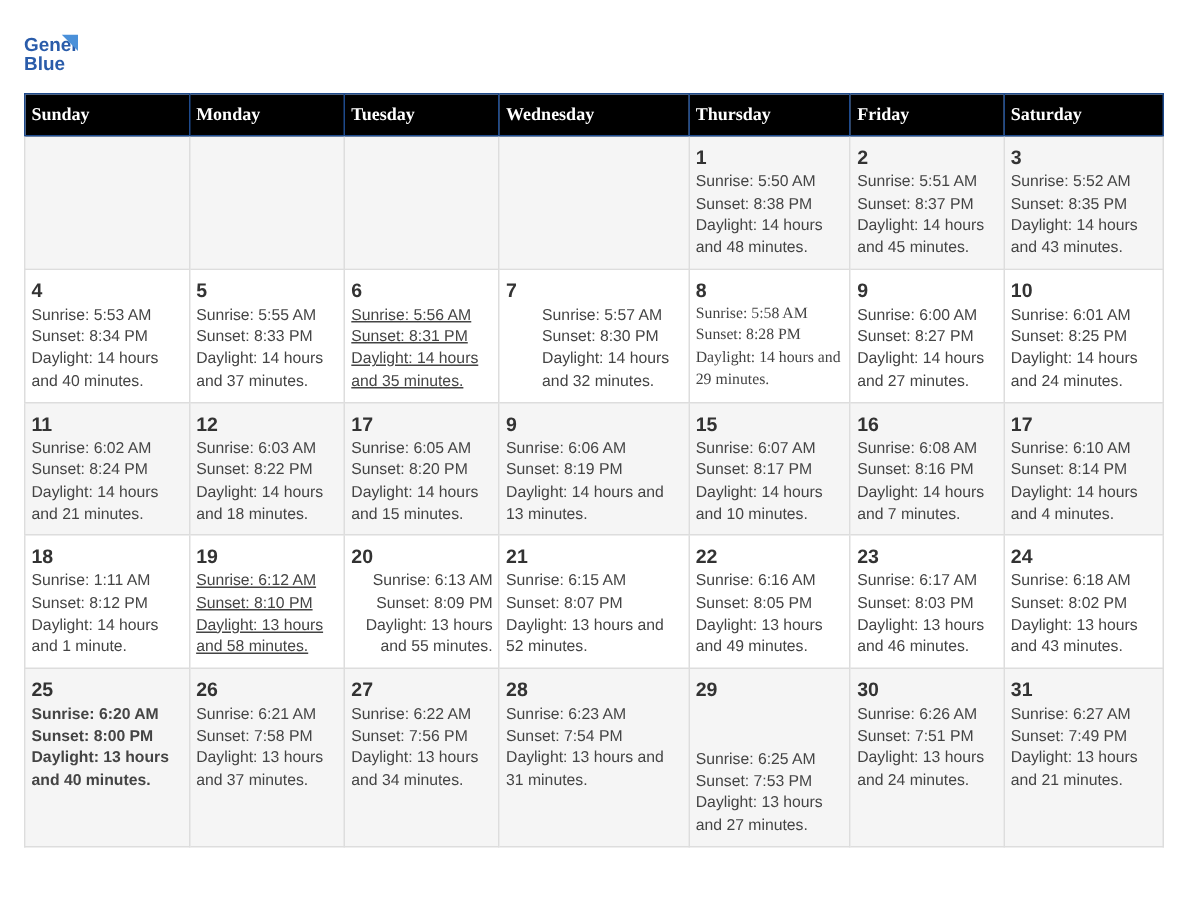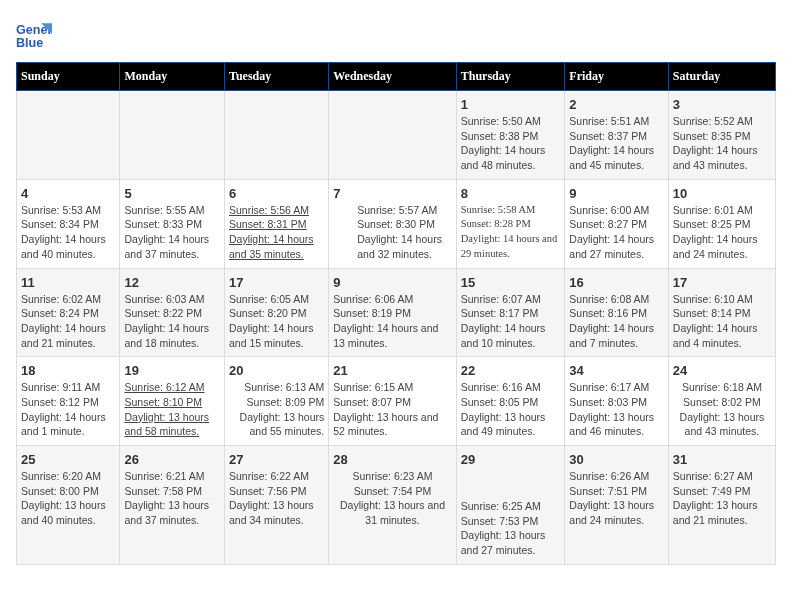--- a/index.html
+++ b/index.html
@@ -236,21 +236,21 @@
         <td>
           <span class="day-number">17</span>
           <div class="day-info" style="white-space: pre-line;">Sunrise: 6:10 AM
 Sunset: 8:14 PM
 Daylight: 14 hours and 4 minutes.</div>
         </td>
       </tr>
       <tr>
         <td>
           <span class="day-number">18</span>
-          <div class="day-info" style="white-space: pre-line;">Sunrise: 9:11 AM
+          <div class="day-info" style="white-space: pre-line;">Sunrise: 1:11 AM
 Sunset: 8:12 PM
 Daylight: 14 hours and 1 minute.</div>
         </td>
         <td>
           <span class="day-number">19</span>
           <div class="day-info" style="white-space: pre-line; text-decoration: underline;">Sunrise: 6:12 AM
 Sunset: 8:10 PM
 Daylight: 13 hours and 58 minutes.</div>
         </td>
         <td>
@@ -265,54 +265,54 @@
 Sunset: 8:07 PM
 Daylight: 13 hours and 52 minutes.</div>
         </td>
         <td>
           <span class="day-number">22</span>
           <div class="day-info" style="white-space: pre-line;">Sunrise: 6:16 AM
 Sunset: 8:05 PM
 Daylight: 13 hours and 49 minutes.</div>
         </td>
         <td>
-          <span class="day-number">34</span>
+          <span class="day-number">23</span>
           <div class="day-info" style="white-space: pre-line;">Sunrise: 6:17 AM
 Sunset: 8:03 PM
 Daylight: 13 hours and 46 minutes.</div>
         </td>
         <td>
           <span class="day-number">24</span>
-          <div class="day-info" style="white-space: pre-line; text-align: center;">Sunrise: 6:18 AM
+          <div class="day-info" style="white-space: pre-line;">Sunrise: 6:18 AM
 Sunset: 8:02 PM
 Daylight: 13 hours and 43 minutes.</div>
         </td>
       </tr>
       <tr>
         <td>
           <span class="day-number">25</span>
-          <div class="day-info" style="white-space: pre-line;">Sunrise: 6:20 AM
+          <div class="day-info" style="white-space: pre-line; font-weight: bold;">Sunrise: 6:20 AM
 Sunset: 8:00 PM
 Daylight: 13 hours and 40 minutes.</div>
         </td>
         <td>
           <span class="day-number">26</span>
           <div class="day-info" style="white-space: pre-line;">Sunrise: 6:21 AM
 Sunset: 7:58 PM
 Daylight: 13 hours and 37 minutes.</div>
         </td>
         <td>
           <span class="day-number">27</span>
           <div class="day-info" style="white-space: pre-line;">Sunrise: 6:22 AM
 Sunset: 7:56 PM
 Daylight: 13 hours and 34 minutes.</div>
         </td>
         <td>
           <span class="day-number">28</span>
-          <div class="day-info" style="white-space: pre-line; text-align: center;">Sunrise: 6:23 AM
+          <div class="day-info" style="white-space: pre-line;">Sunrise: 6:23 AM
 Sunset: 7:54 PM
 Daylight: 13 hours and 31 minutes.</div>
         </td>
         <td>
           <span class="day-number">29</span>
           <div class="day-info" style="white-space: pre-line; margin-top: 32px;">Sunrise: 6:25 AM
 Sunset: 7:53 PM
 Daylight: 13 hours and 27 minutes.</div>
         </td>
         <td>

